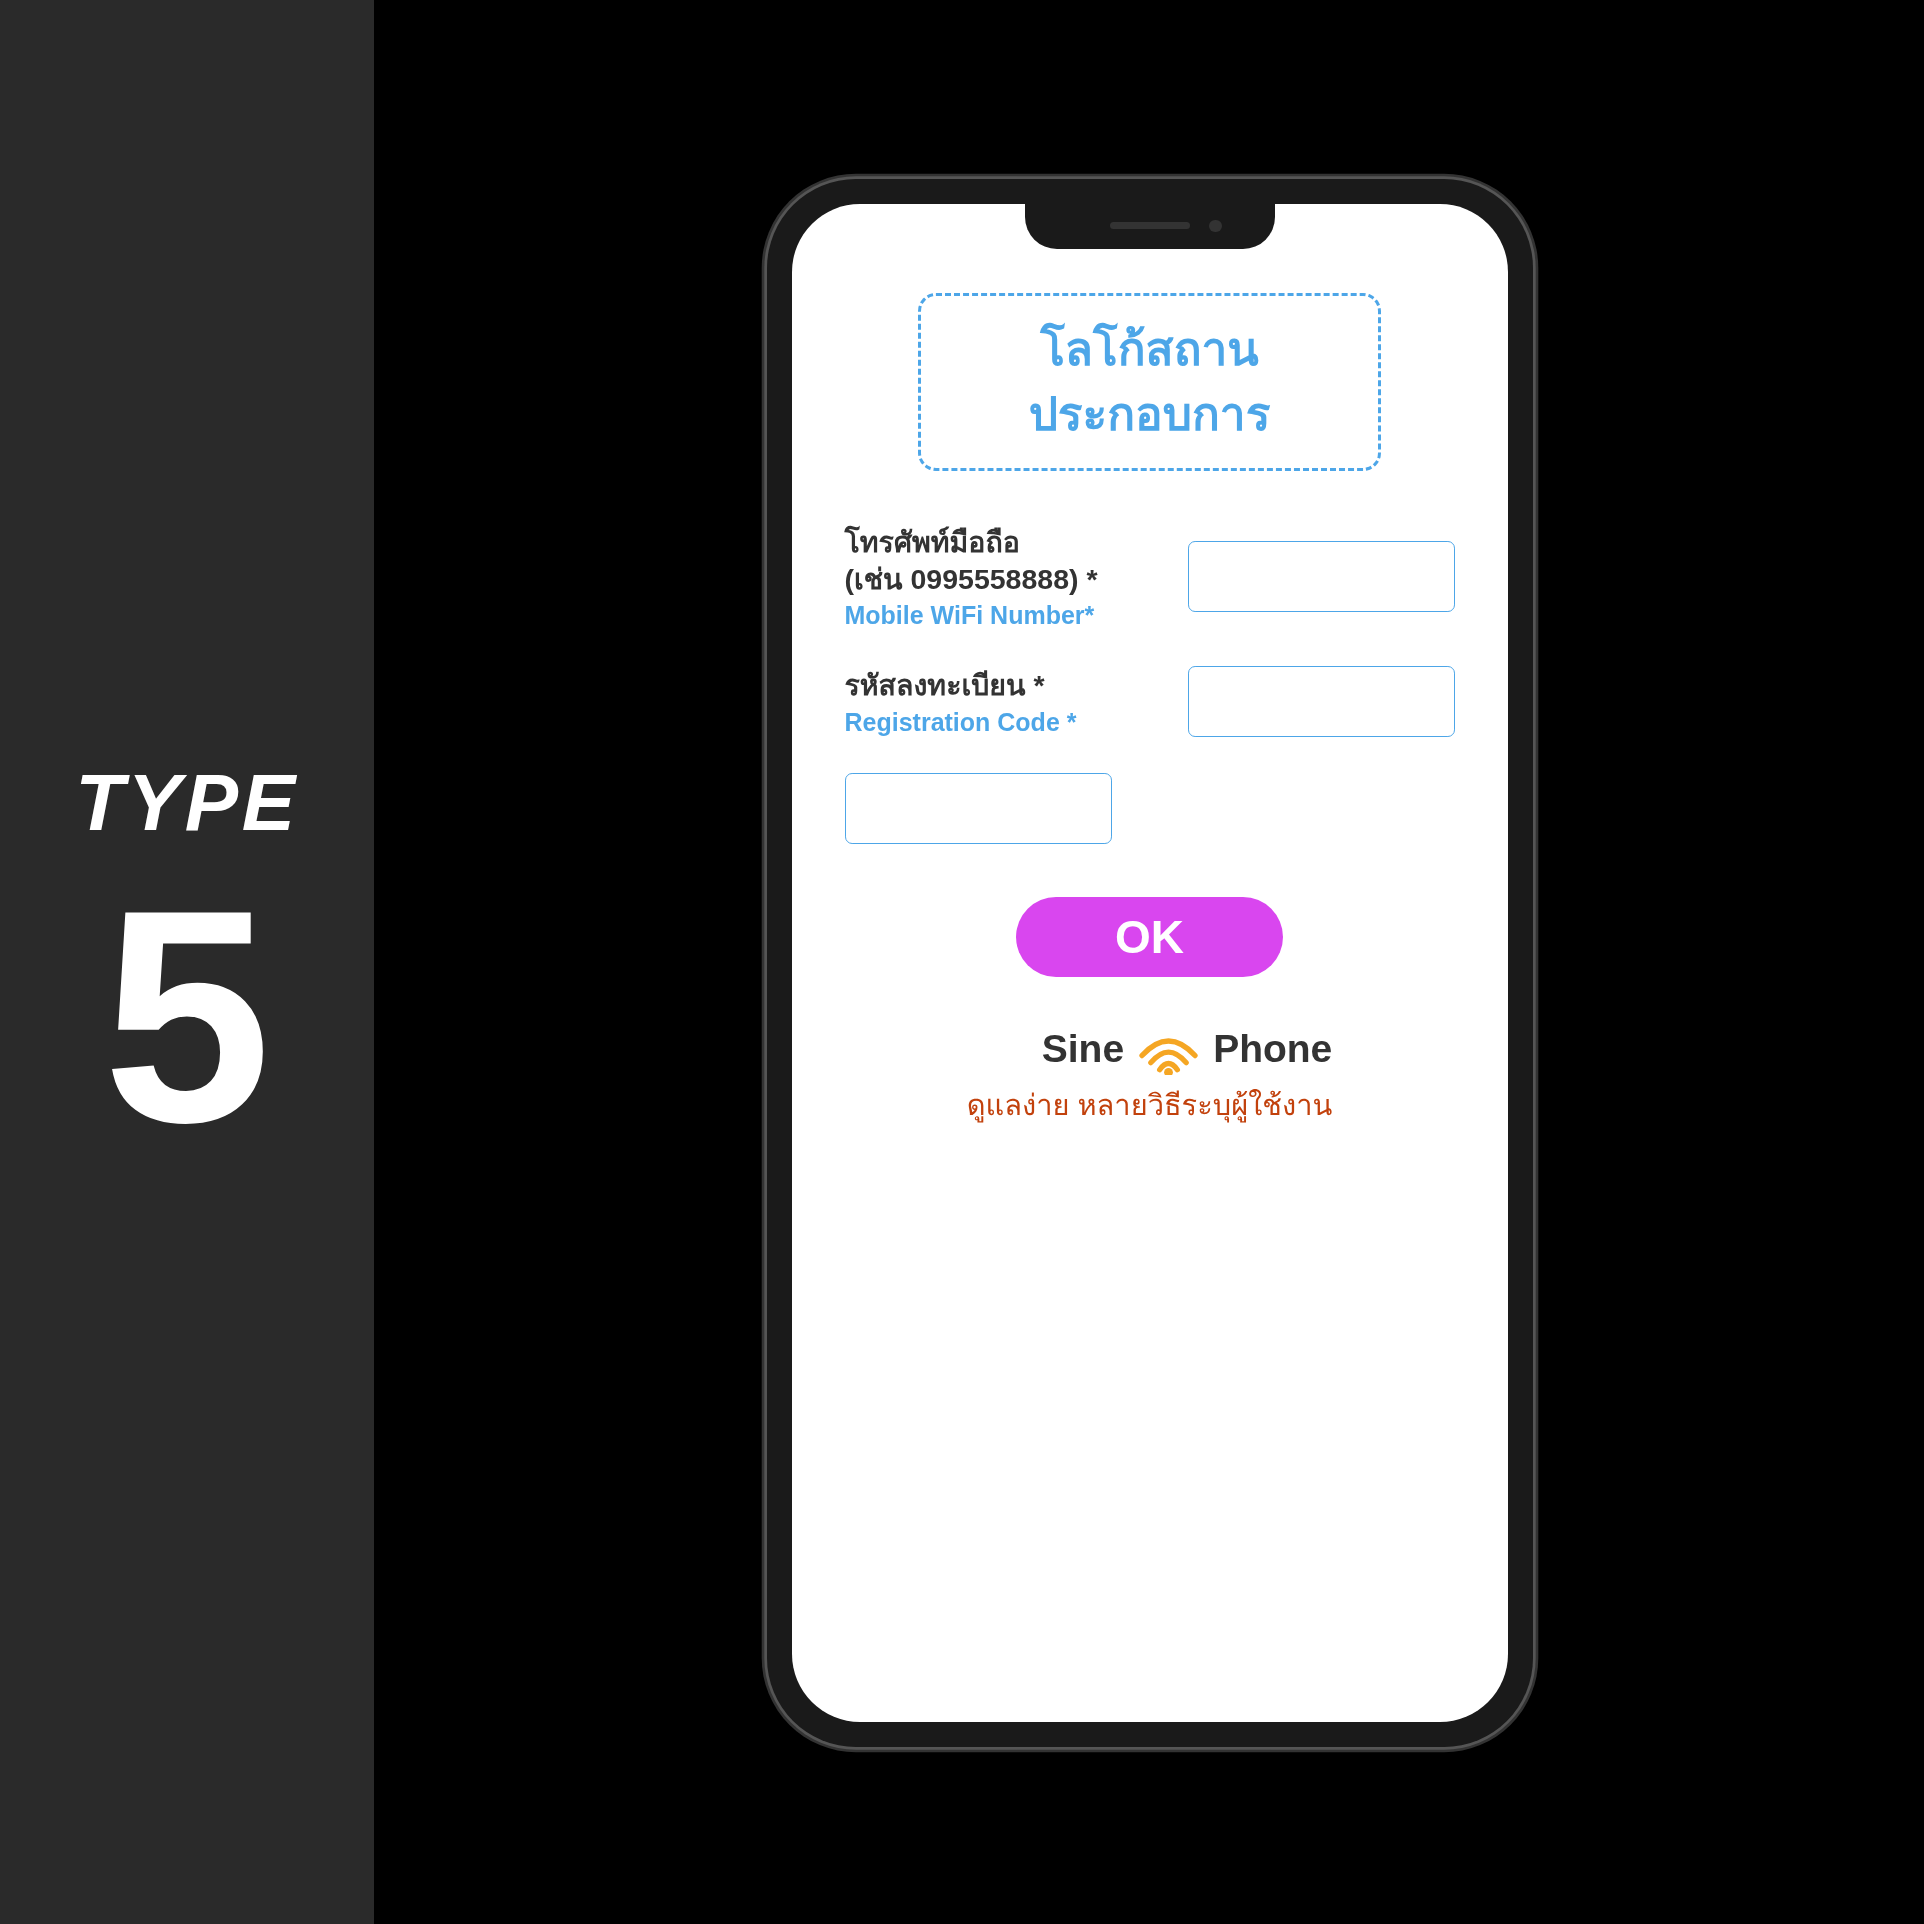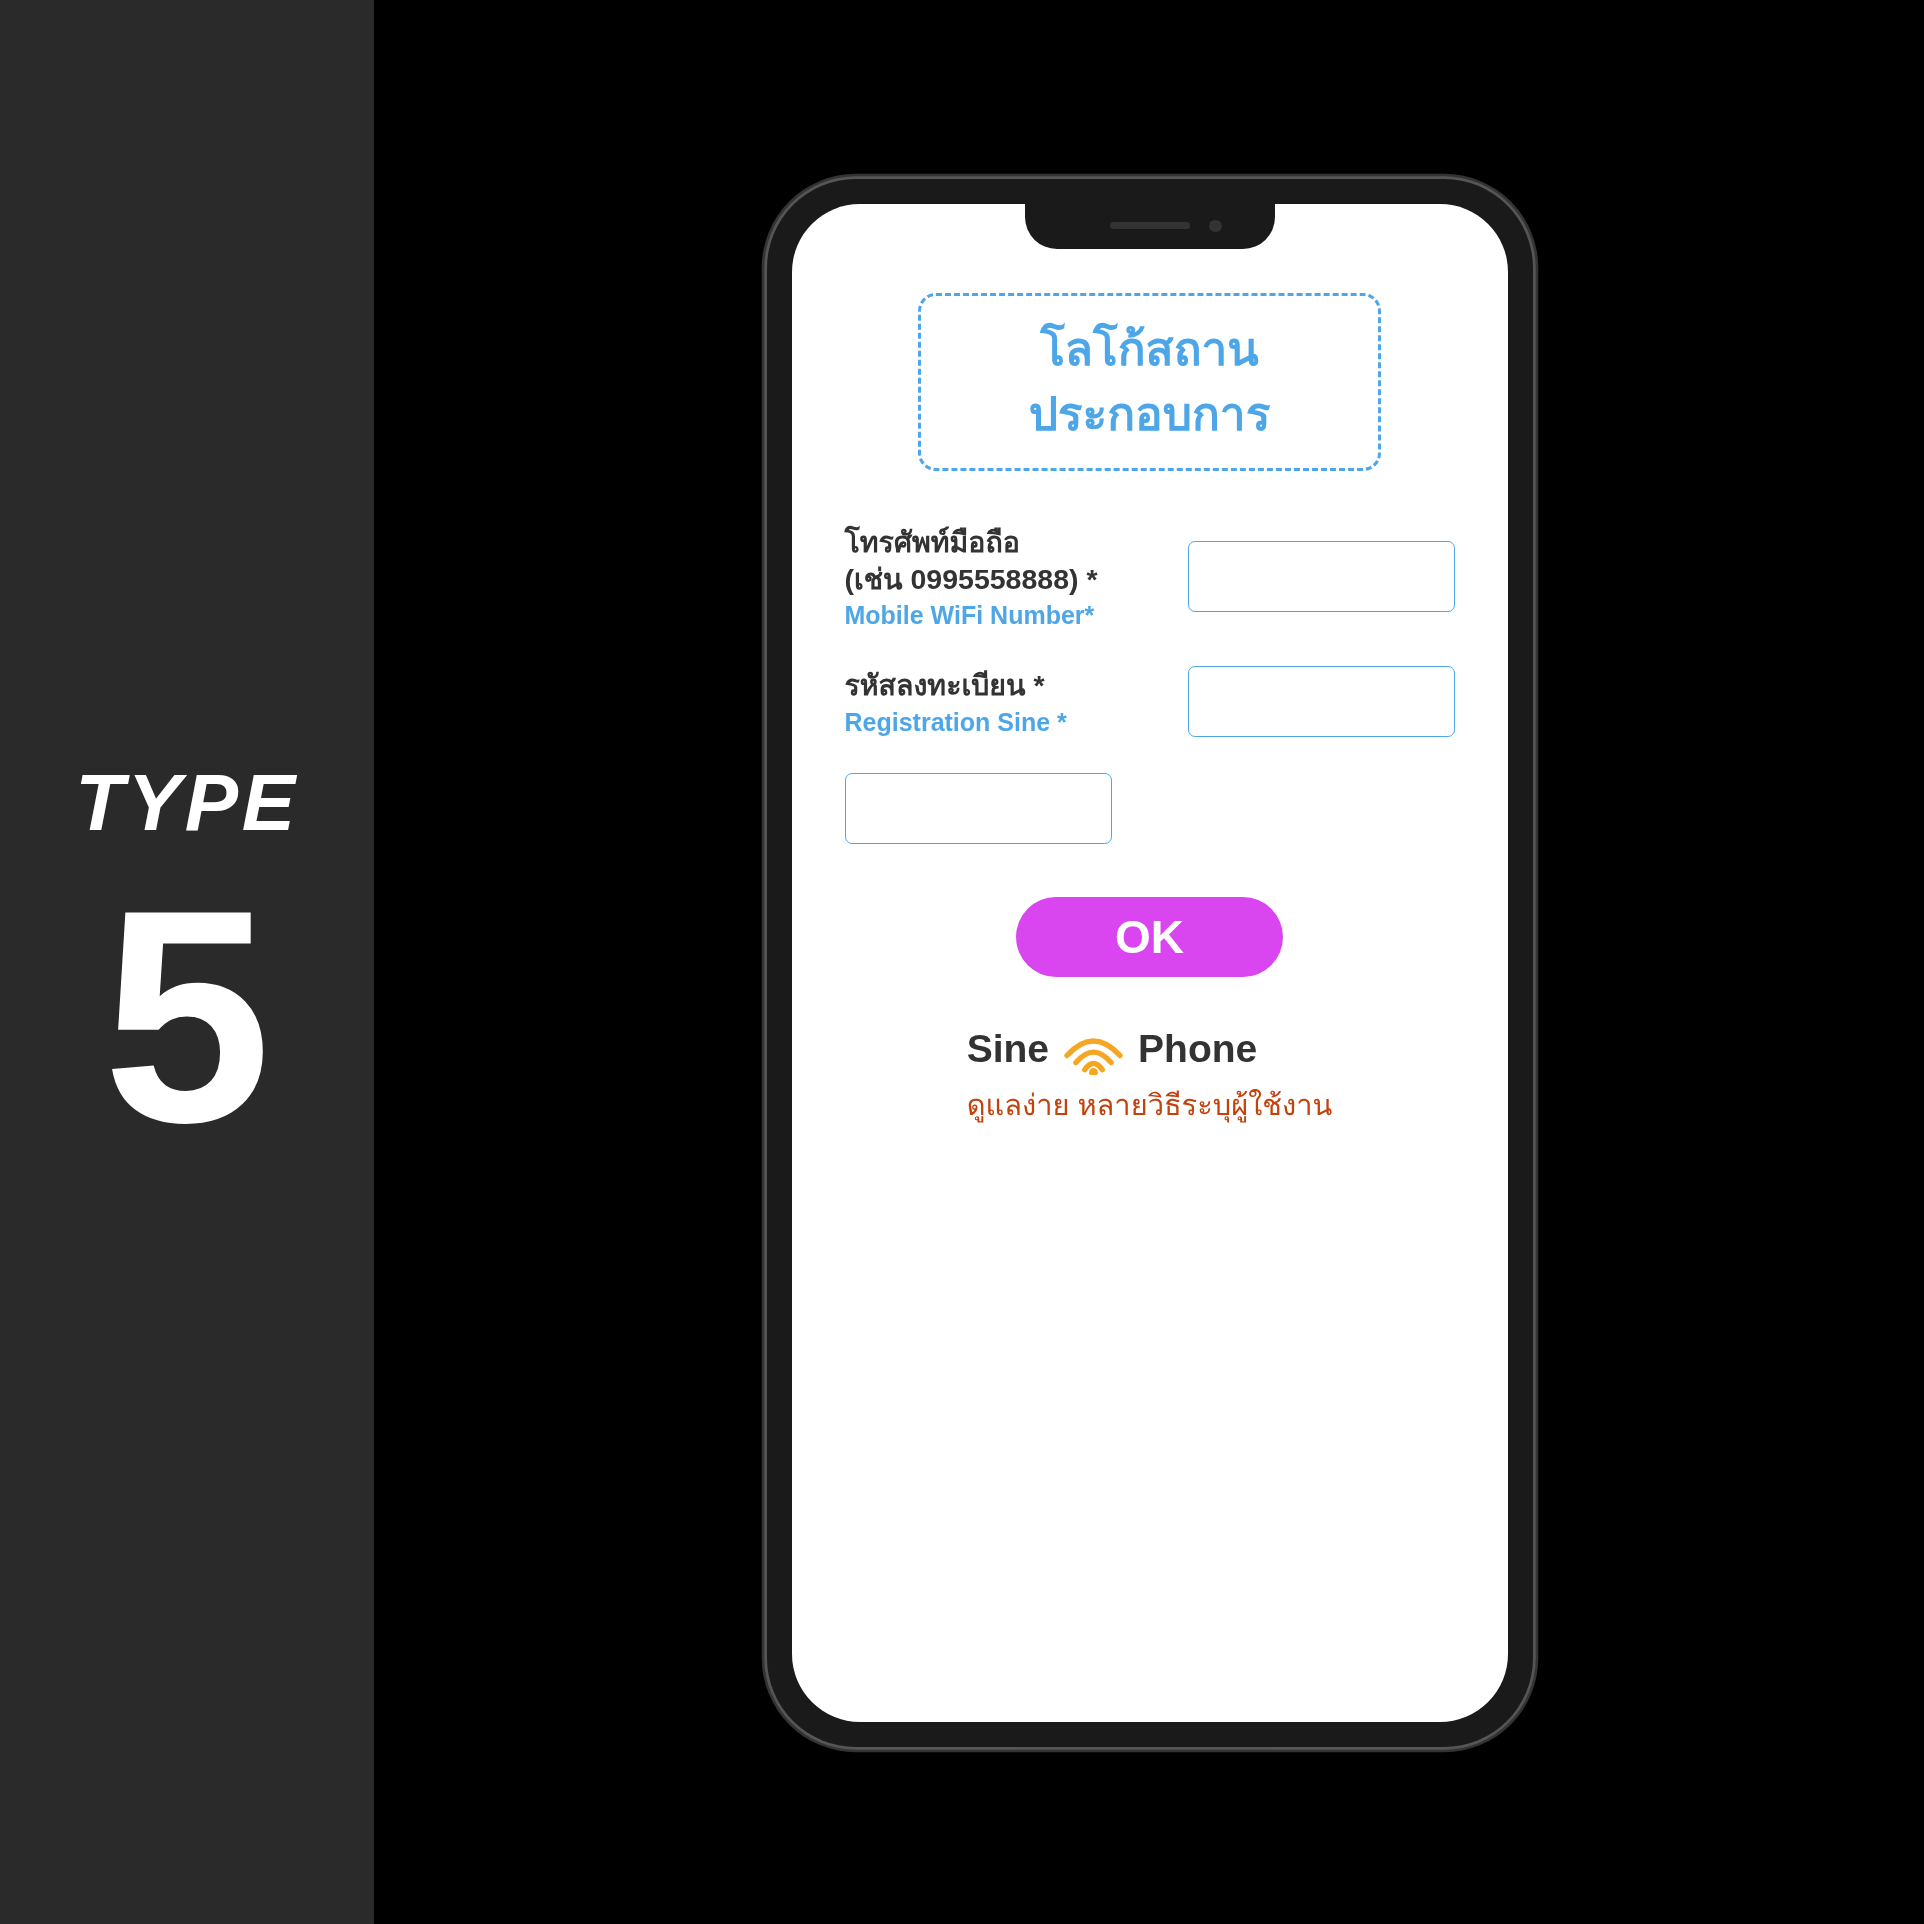--- a/index.html
+++ b/index.html
@@ -255,21 +255,21 @@
     .ok-label {
       color: #fff;
       font-size: 46px;
       font-weight: bold;
     }
 
     
     .sinewifi-section {
       display: flex;
       flex-direction: column;
-      align-items: flex-start;
+      align-items: flex-end;
       margin-top: 45px;
       gap: 7.1px;
     }
 
     .sinewifi-logo-row {
       display: flex;
       align-items: center;
       gap: 9px;
     }
 
@@ -314,21 +314,21 @@
             <div class="field-label">
               <div class="label-thai">โทรศัพท์มือถือ<br>(เช่น 0995558888) *</div>
               <div class="label-en">Mobile WiFi Number*</div>
             </div>
             <div class="field-input"></div>
           </div>
 
           <div class="form-row">
             <div class="field-label">
               <div class="label-thai">รหัสลงทะเบียน *</div>
-              <div class="label-en">Registration Sine *</div>
+              <div class="label-en">Registration Code *</div>
             </div>
             <div class="field-input"></div>
           </div>
 
           <div class="form-row captcha-section" style="align-items:flex-start;">
             <div style="display:flex;flex-direction:column;align-items:flex-end;gap:14.3px;">
               <div class="captcha-input"></div>
             </div>
           </div>
 

